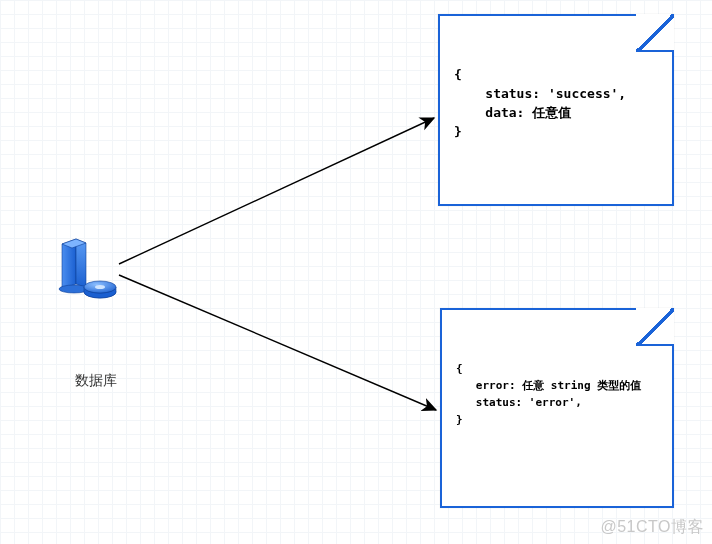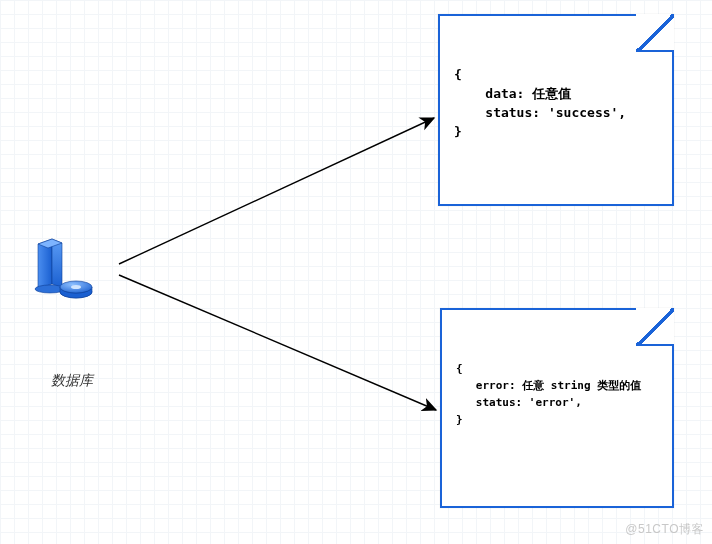--- a/index.html
+++ b/index.html
@@ -15,24 +15,23 @@
     position: absolute;
     inset: 0;
     background-color: #ffffff;
     background-image:
       linear-gradient(#f2f5f8 1px, transparent 1px),
       linear-gradient(90deg, #f2f5f8 1px, transparent 1px);
     background-size: 14px 14px;
   }
   .db-wrap {
     position: absolute;
-    left: 32px;
+    left: 56px;
     top: 238px;
     width: 80px;
-    font-style: italic;
   }
   .db-label {
     text-align: center;
     font-size: 14px;
     color: #333;
     margin-top: 66px;
   }
   .doc {
     position: absolute;
     border: 2px solid #1a63d8;
@@ -87,21 +86,21 @@
     position: absolute;
     inset: 0;
     width: 712px;
     height: 544px;
     pointer-events: none;
   }
   .watermark {
     position: absolute;
     right: 8px;
     bottom: 6px;
-    font-size: 12px;
+    font-size: 16px;
     color: #c8c8c8;
     letter-spacing: 0.5px;
   }
 </style>
 </head>
 <body>
 
 <div class="canvas">
 
   <div class="db-wrap">
@@ -142,22 +141,22 @@
         <path d="M0,0 L11,5 L0,10 L3,5 Z" fill="#000"></path>
       </marker>
     </defs>
     <line x1="119" y1="264" x2="434" y2="118" stroke="#000" stroke-width="1.4" marker-end="url(#ah)"></line>
     <line x1="119" y1="275" x2="436" y2="410" stroke="#000" stroke-width="1.4" marker-end="url(#ah)"></line>
   </svg>
 
   <div class="doc doc1">
     <div class="fold"></div>
     <pre>{</pre>
+    <pre>    status: 'success',</pre>
     <pre>    data: 任意值</pre>
-    <pre>    status: 'success',</pre>
     <pre>}</pre>
   </div>
 
   <div class="doc doc2">
     <div class="fold"></div>
     <pre>{</pre>
     <pre>   error: 任意 string 类型的值</pre>
     <pre>   status: 'error',</pre>
     <pre>}</pre>
   </div>

